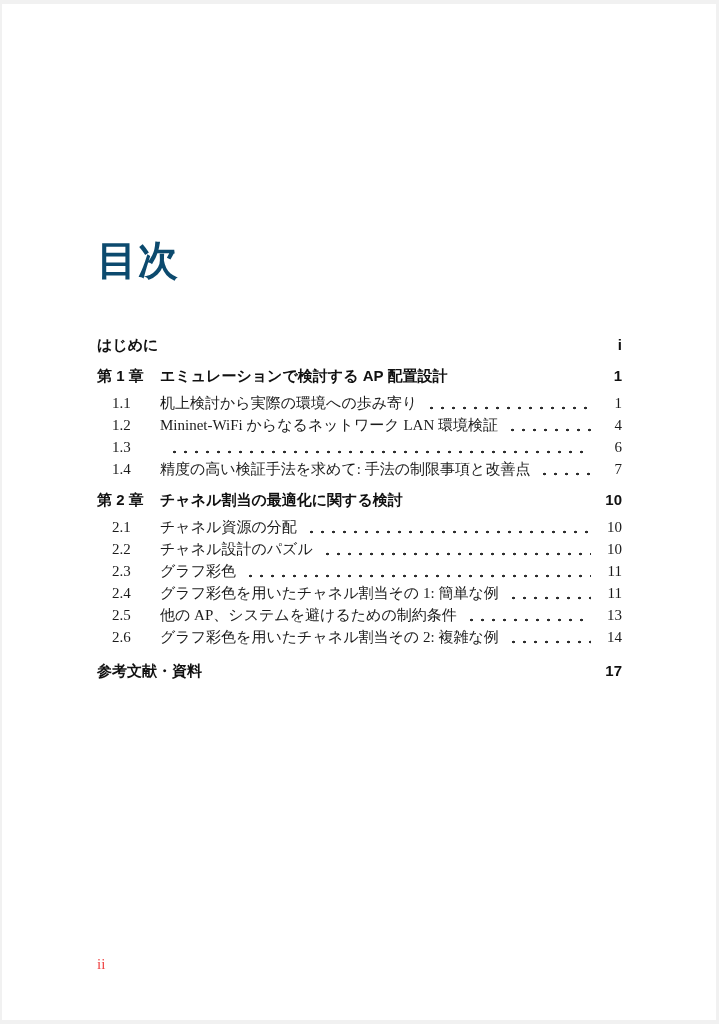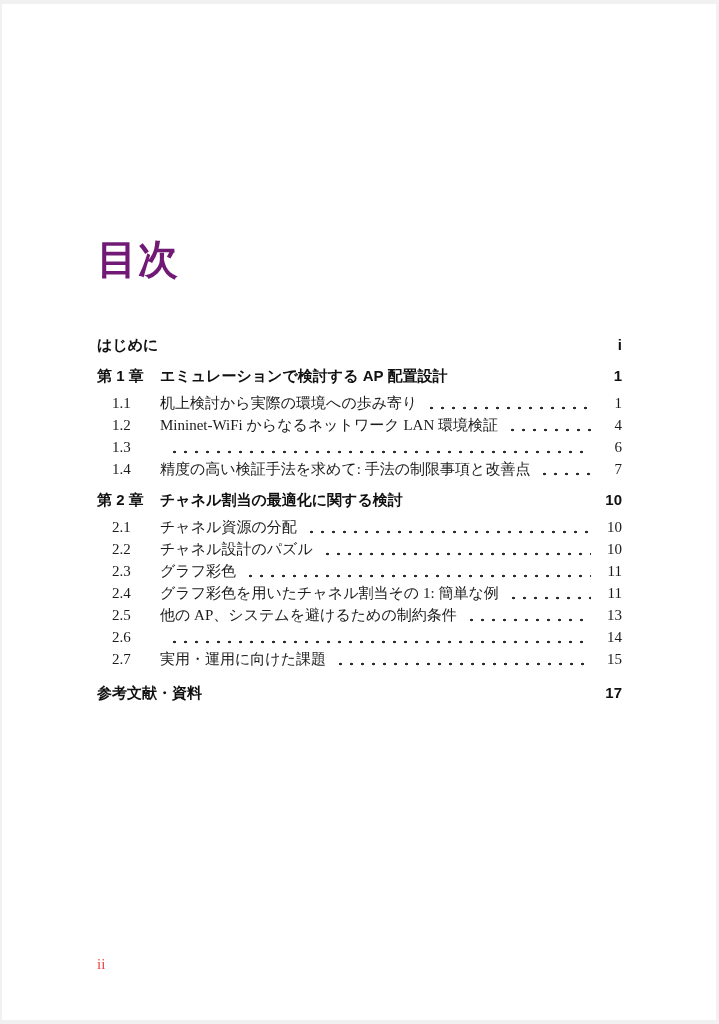--- a/index.html
+++ b/index.html
@@ -16,26 +16,26 @@
     top: 4px;
     left: 2px;
     right: 3px;
     bottom: 4px;
     background: #ffffff;
   }
   .doc-title {
     position: absolute;
     left: 95px;
     top: 205px;
-    font-family: Liberation Serif, serif;
+    font-family: Liberation Sans, sans-serif;
     font-weight: bold;
     font-size: 40px;
     line-height: 48px;
     letter-spacing: 1px;
-    color: #701a75;
+    color: #0c4a6e;
   }
   .toc {
     position: absolute;
     left: 95px;
     width: 525px;
     top: 330px;
     color: #1b1b1b;
   }
   .toc-row {
     display: flex;
@@ -171,28 +171,23 @@
     <span class="pg">11</span>
   </div>
       <div class="toc-row type-section">
     <span class="num">2.5</span>
     <span class="label">他の AP、システムを避けるための制約条件</span>
     <span class="leader"></span>
     <span class="pg">13</span>
   </div>
       <div class="toc-row type-section">
     <span class="num">2.6</span>
+    <span class="label">グラフ彩色を用いたチャネル割当その 2: 複雑な例</span>
     <span class="leader"></span>
     <span class="pg">14</span>
-  </div>
-      <div class="toc-row type-section">
-    <span class="num">2.7</span>
-    <span class="label">実用・運用に向けた課題</span>
-    <span class="leader"></span>
-    <span class="pg">15</span>
   </div>
       <div class="toc-row type-back">
 
     <span class="label">参考文献・資料</span>
     <span class="leader"></span>
     <span class="pg">17</span>
   </div>
     </div>
 
   <div class="footer-page-number">ii</div>

